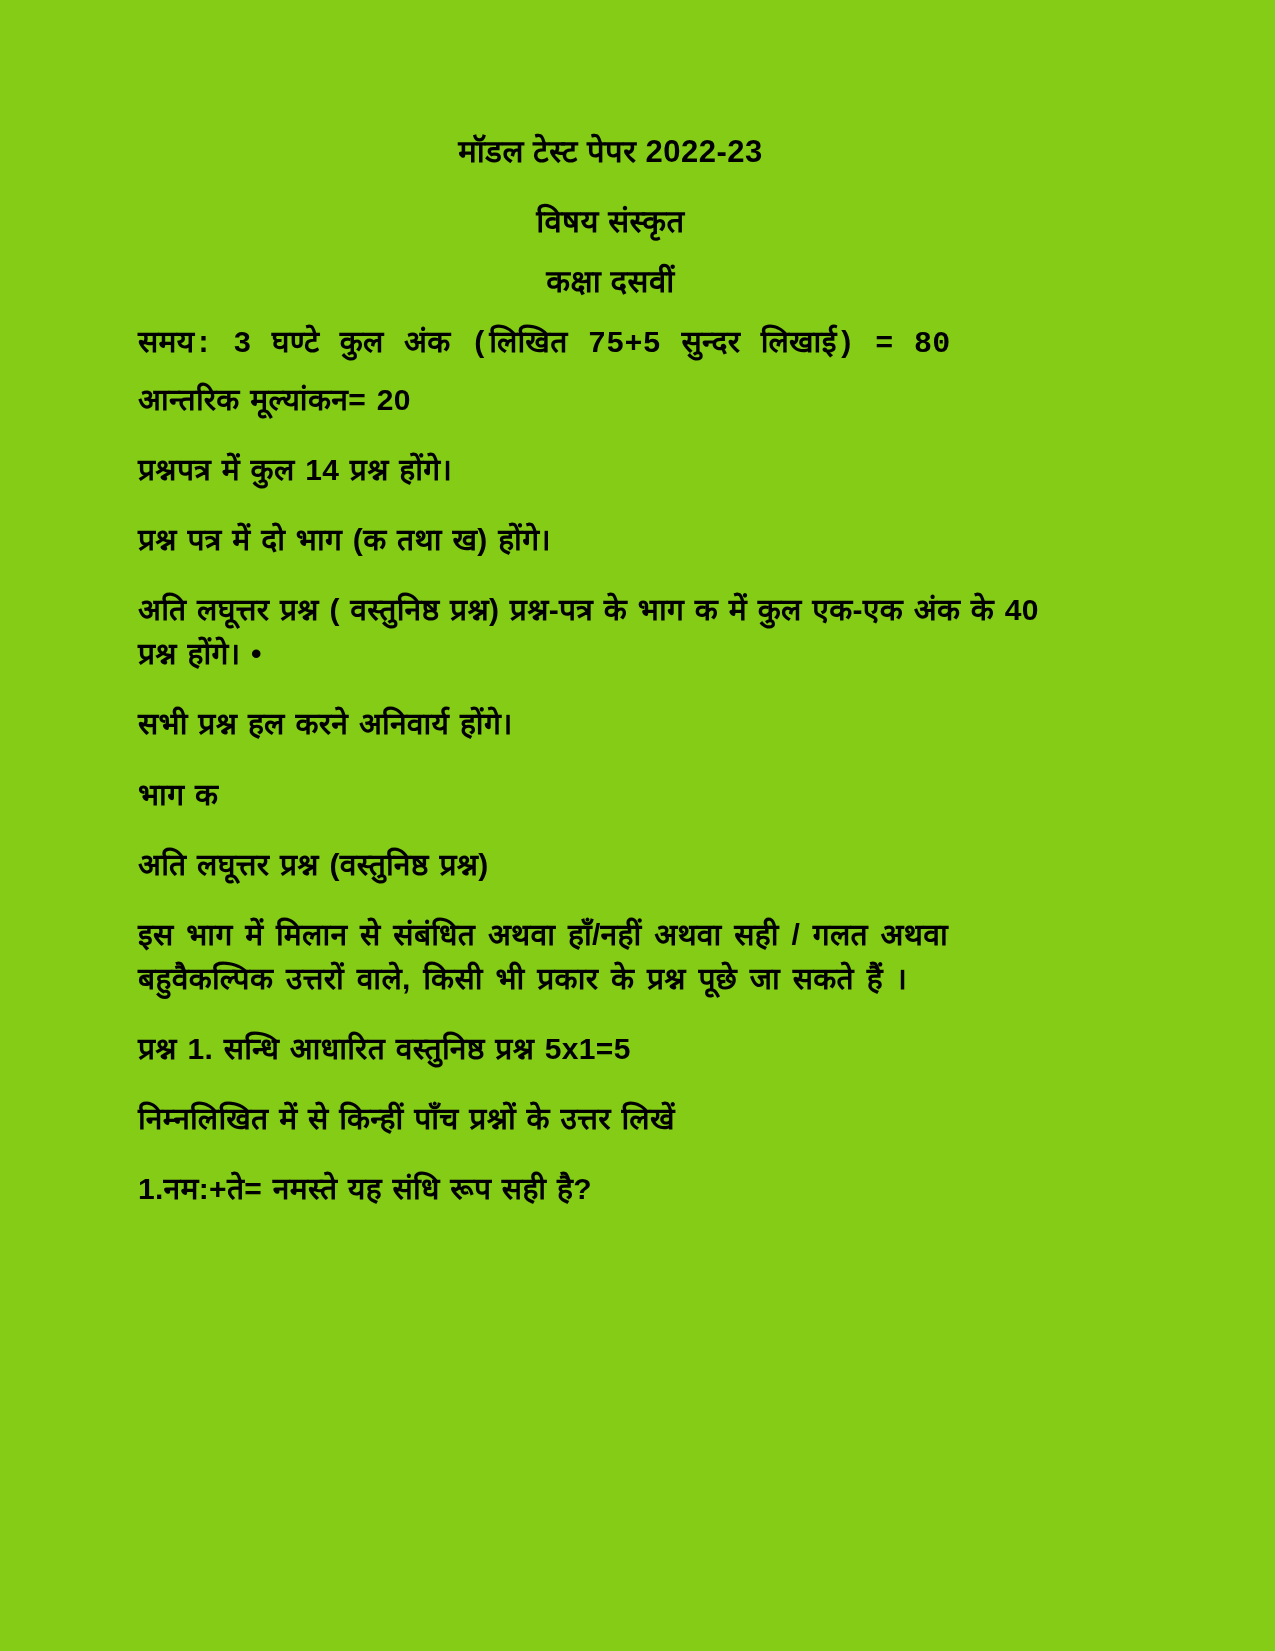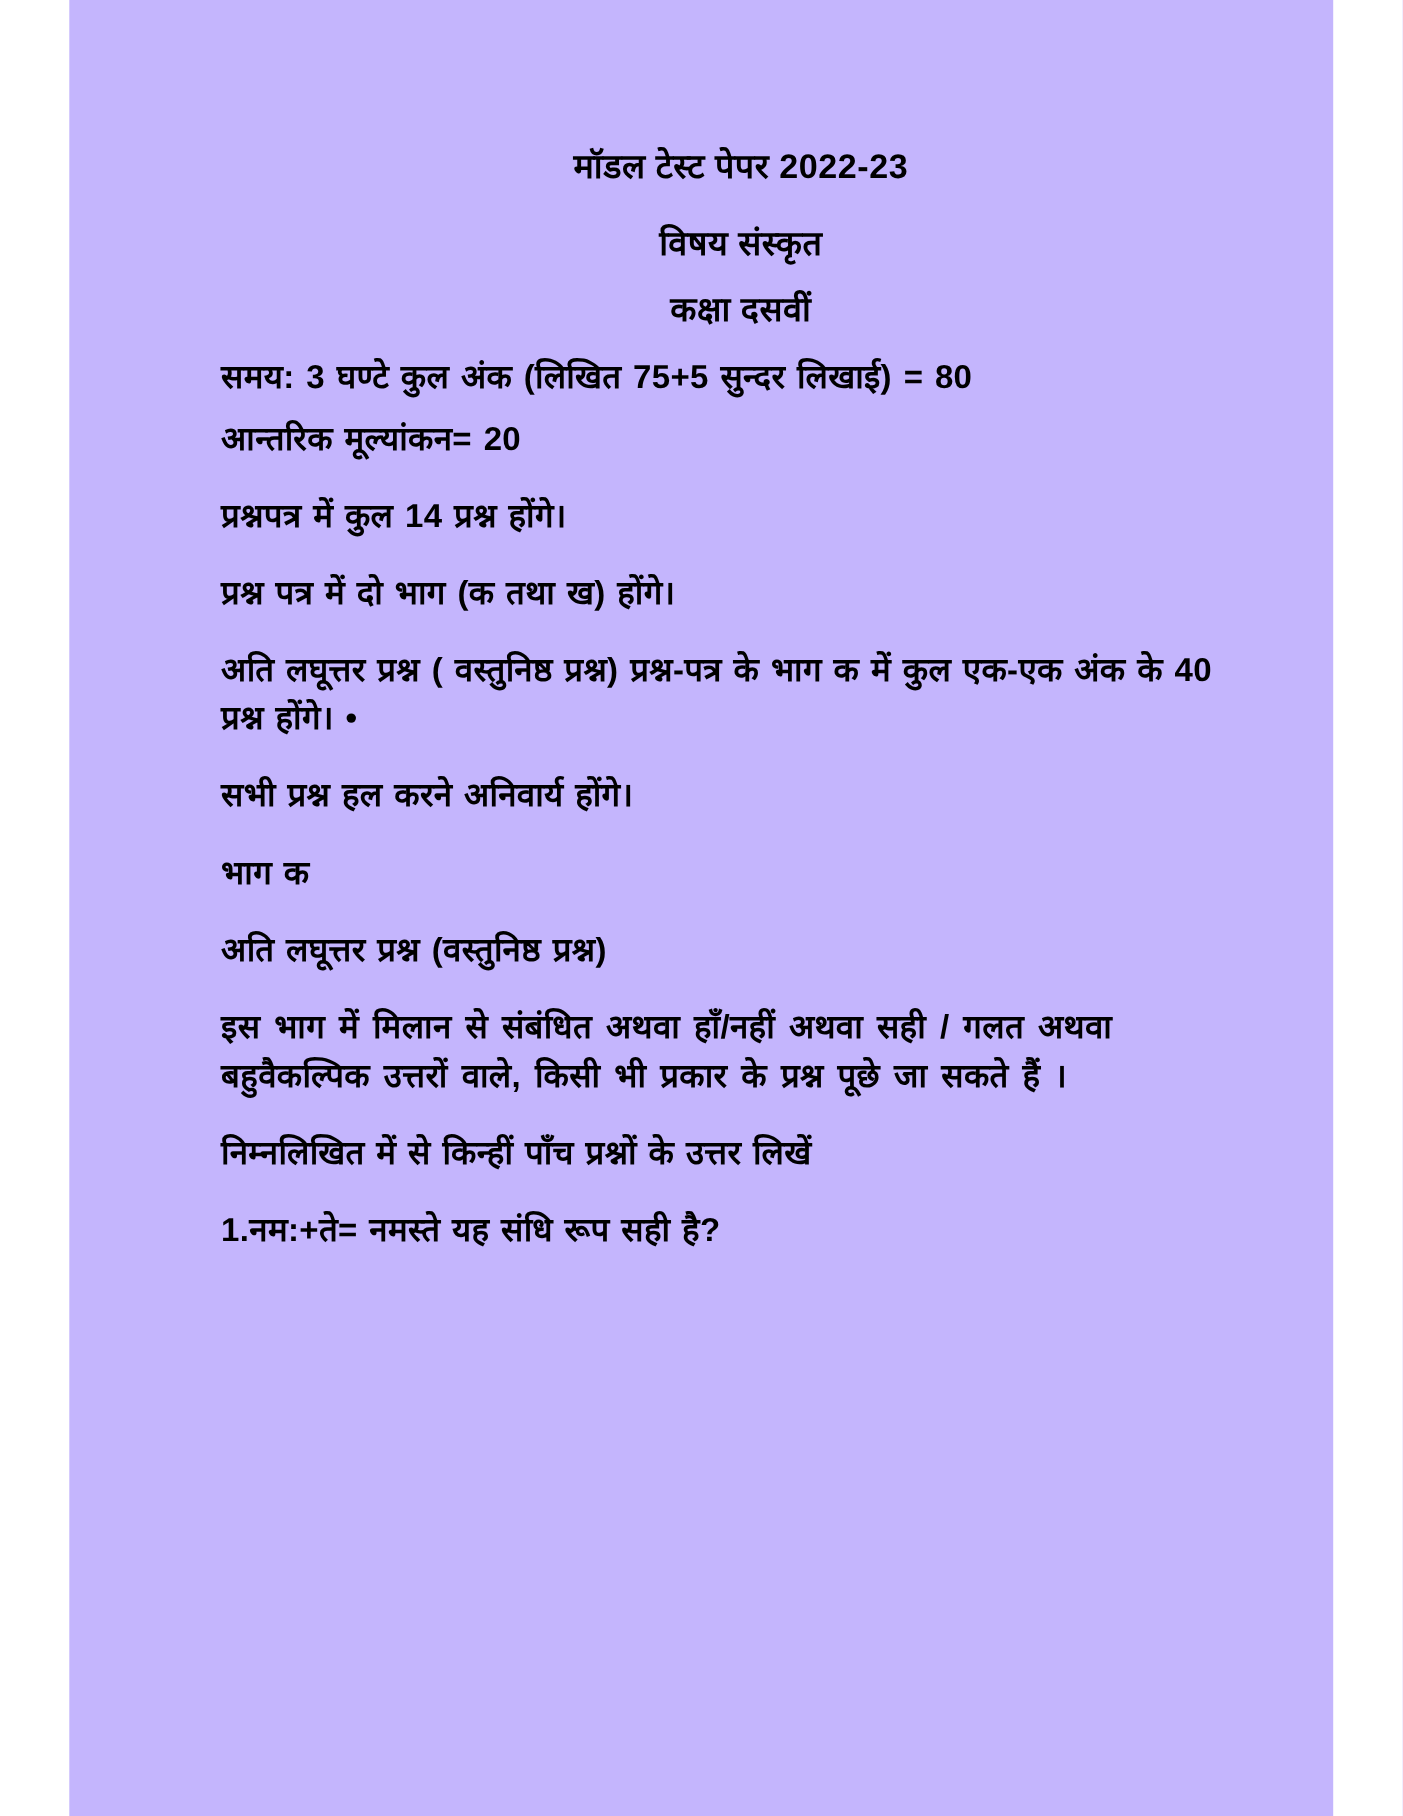--- a/index.html
+++ b/index.html
@@ -7,24 +7,24 @@
     margin: 0;
     padding: 0;
     background: #ffffff;
   }
   body {
     font-family: "Liberation Sans", "DejaVu Sans", sans-serif;
     color: #000000;
   }
   .page {
     position: relative;
-    width: 1149px;
+    width: 1275px;
     height: 1651px;
     margin: 0 auto;
-    background: #c4b5fd;
+    background: #84cc16;
     box-sizing: border-box;
     padding: 0;
     overflow: hidden;
   }
   .content {
     position: absolute;
     left: 138px;
     top: 132px;
     width: 945px;
   }
@@ -42,21 +42,21 @@
 
   .para {
     font-weight: 700;
     font-size: 30px;
     line-height: 1.47;
     letter-spacing: 0.3px;
     margin: 0 0 26px 0;
     text-align: left;
     word-spacing: 2px;
   }
-  .para.tight { margin-bottom: 12px; }
+  .para.tight { margin-bottom: 12px; font-family: Liberation Mono, monospace; }
   .para.wide-words { word-spacing: 4px; }
 </style>
 </head>
 <body>
 
 <div class="page">
   <div class="content">
 
     <p class="title-line t1">मॉडल टेस्ट पेपर 2022-23</p>
 
@@ -75,19 +75,20 @@
     <p class="para">अति लघूत्तर प्रश्न ( वस्तुनिष्ठ प्रश्न) प्रश्न-पत्र के भाग क में कुल एक-एक अंक के 40 प्रश्न होंगे। •</p>
 
     <p class="para">सभी प्रश्न हल करने अनिवार्य होंगे।</p>
 
     <p class="para">भाग क</p>
 
     <p class="para">अति लघूत्तर प्रश्न (वस्तुनिष्ठ प्रश्न)</p>
 
     <p class="para wide-words">इस भाग में मिलान से संबंधित अथवा हाँ/नहीं अथवा सही / गलत अथवा बहुवैकल्पिक  उत्तरों वाले, किसी भी प्रकार के प्रश्न पूछे जा सकते हैं ।</p>
 
+    <p class="para">प्रश्न 1. सन्धि आधारित वस्तुनिष्ठ प्रश्न 5x1=5</p>
 
     <p class="para">निम्नलिखित में से किन्हीं पाँच प्रश्नों के उत्तर लिखें</p>
 
     <p class="para">1.नम:+ते= नमस्ते यह संधि रूप सही है?</p>
 
   </div>
 </div>
 
 </body></html>

